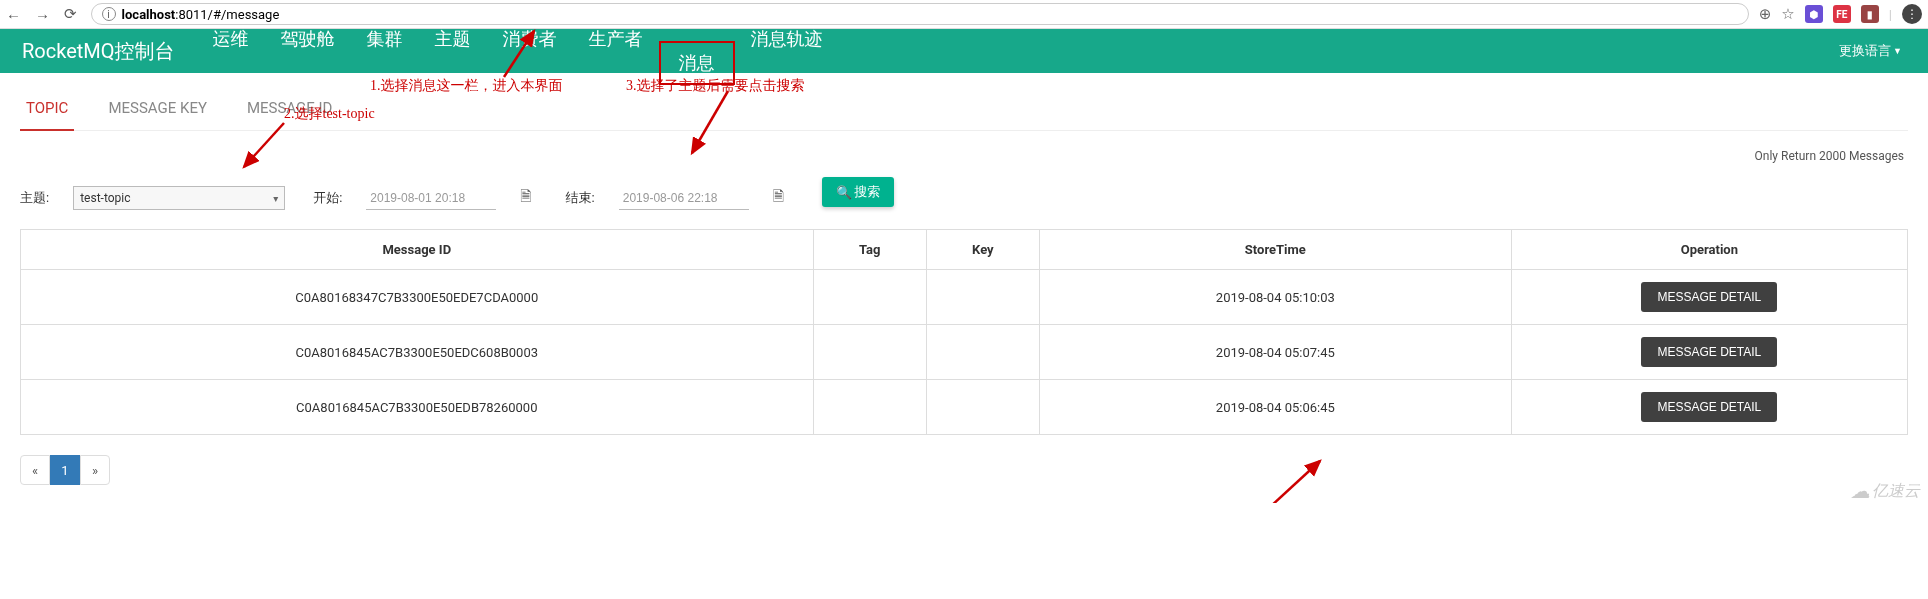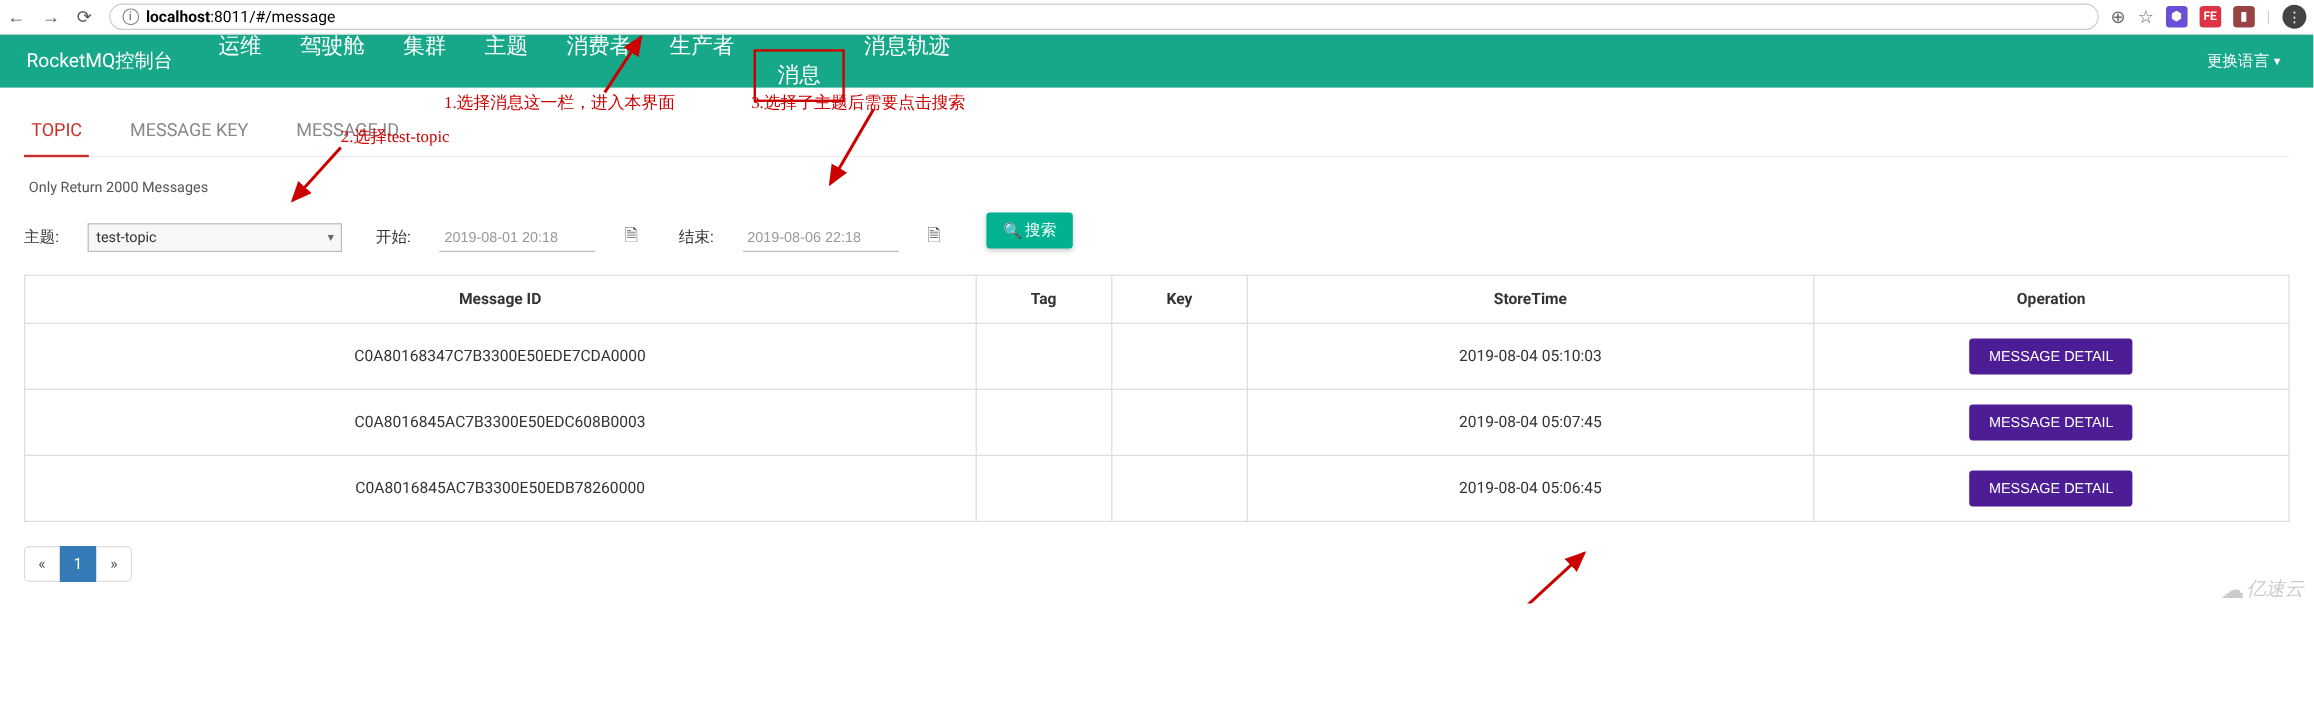--- a/index.html
+++ b/index.html
@@ -14,55 +14,55 @@
     .url-text { font-size: 13px; color: #000000; }
     .browser-right { display: flex; gap: 10px; align-items: center; margin-left: 10px; }
     .ext-icon { width: 18px; height: 18px; display: inline-flex; align-items: center; justify-content: center; border-radius: 3px; color: #fff; font-size: 10px; font-weight: bold; }
     .ext-purple { background: #6a4fd6; }
     .ext-red { background: #d34; }
     .ext-orange { background: #944; }
     .menu-dots { width: 20px; height: 20px; border-radius: 50%; background: #444; color: #fff; display: inline-flex; align-items: center; justify-content: center; font-size: 12px; }
     
     
     .app-header { background: #17a88a; color: #fff; height: 44px; display: flex; align-items: center; padding: 0 10px; }
-    .app-title { font-size: 16px; font-weight: 400; padding: 0 12px; }
+    .app-title { font-size: 20px; font-weight: 400; padding: 0 12px; }
     .nav-items { display: flex; margin-left: 10px; }
     .nav-item { padding: 0 16px; height: 44px; line-height: 44px; font-size: 18px; cursor: pointer; position: relative; }
     .nav-item.highlighted-box { outline: 2px solid #c00; outline-offset: -2px; padding: 0 20px; margin-top: 24px; }
     .lang-switch { margin-left: auto; font-size: 13px; padding: 0 16px; cursor: pointer; display:flex; align-items:center; gap:2px; }
     
     
     .content { padding: 18px 20px 18px 20px; position: relative; }
     
     .tabs { display: flex; gap: 28px; border-bottom: 1px solid #eee; margin-bottom: 18px; }
     .tab { padding: 8px 6px 12px; font-size: 15px; color: #888; cursor: pointer; }
     .tab.active { color: #c9302c; border-bottom: 2px solid #c9302c; margin-bottom: -1px; }
     
-    .info-msg { font-size: 12px; color: #555; margin: 8px 4px 20px; }
+    .info-msg { font-size: 12px; color: #555; margin: 8px 4px 20px; text-align: right; }
     
     
     .search-row { display: flex; align-items: center; gap: 24px; margin-bottom: 16px; }
     .search-row label { font-size: 13px; color: #333; white-space: nowrap; }
     .topic-select { width: 212px; height: 24px; border: 1px solid #bbb; background: #f7f7f7; padding: 0 6px; font-size: 12px; position: relative; display:flex; align-items:center; justify-content:space-between; }
     .topic-select::after { content: "▾"; color: #666; font-size: 10px; }
     .time-input { width: 130px; height: 24px; border: none; border-bottom: 1px solid #bbb; padding: 0 4px; font-size: 12px; color: #999; background: transparent; }
     .cal-icon { color: #555; font-size: 14px; cursor:pointer; }
     .search-btn { background: #00b28f; color: #fff; border: none; padding: 6px 14px; border-radius: 3px; font-size: 13px; cursor: pointer; box-shadow: 0 2px 4px rgba(0,0,0,0.2); display:inline-flex; align-items:center; gap:2px; }
     .search-icon-mag { font-size: 13px; }
     
     
     .data-table { width: 100%; border: 1px solid #ddd; border-collapse: collapse; font-size: 13px; }
     .data-table th, .data-table td { border: 1px solid #ddd; padding: 12px 8px; text-align: center; }
     .data-table th { background: #fff; font-weight: bold; color: #333; }
     .col-msgid { width: 42%; }
     .col-tag { width: 6%; }
     .col-key { width: 6%; }
     .col-store { width: 25%; }
     .col-op { width: 21%; }
-    .detail-btn { background: #4c1d95; color: #fff; border: none; padding: 8px 16px; border-radius: 3px; font-size: 12px; cursor: pointer; }
+    .detail-btn { background: #404040; color: #fff; border: none; padding: 8px 16px; border-radius: 3px; font-size: 12px; cursor: pointer; }
     
     
     .pagination { display: flex; gap: 0; margin-top: 20px; }
     .page-btn { border: 1px solid #ddd; width: 30px; height: 30px; display:flex; align-items:center; justify-content:center; font-size: 13px; color: #555; cursor: pointer; background:#fff; }
     .page-btn:first-child { border-radius: 4px 0 0 4px; }
     .page-btn:last-child { border-radius: 0 4px 4px 0; }
     .page-btn.active { background: #337ab7; color: #fff; border-color: #337ab7; }
     
     
     .anno { position: absolute; color: #c00; font-size: 14px; font-family: "SimSun", serif; pointer-events: none; }

